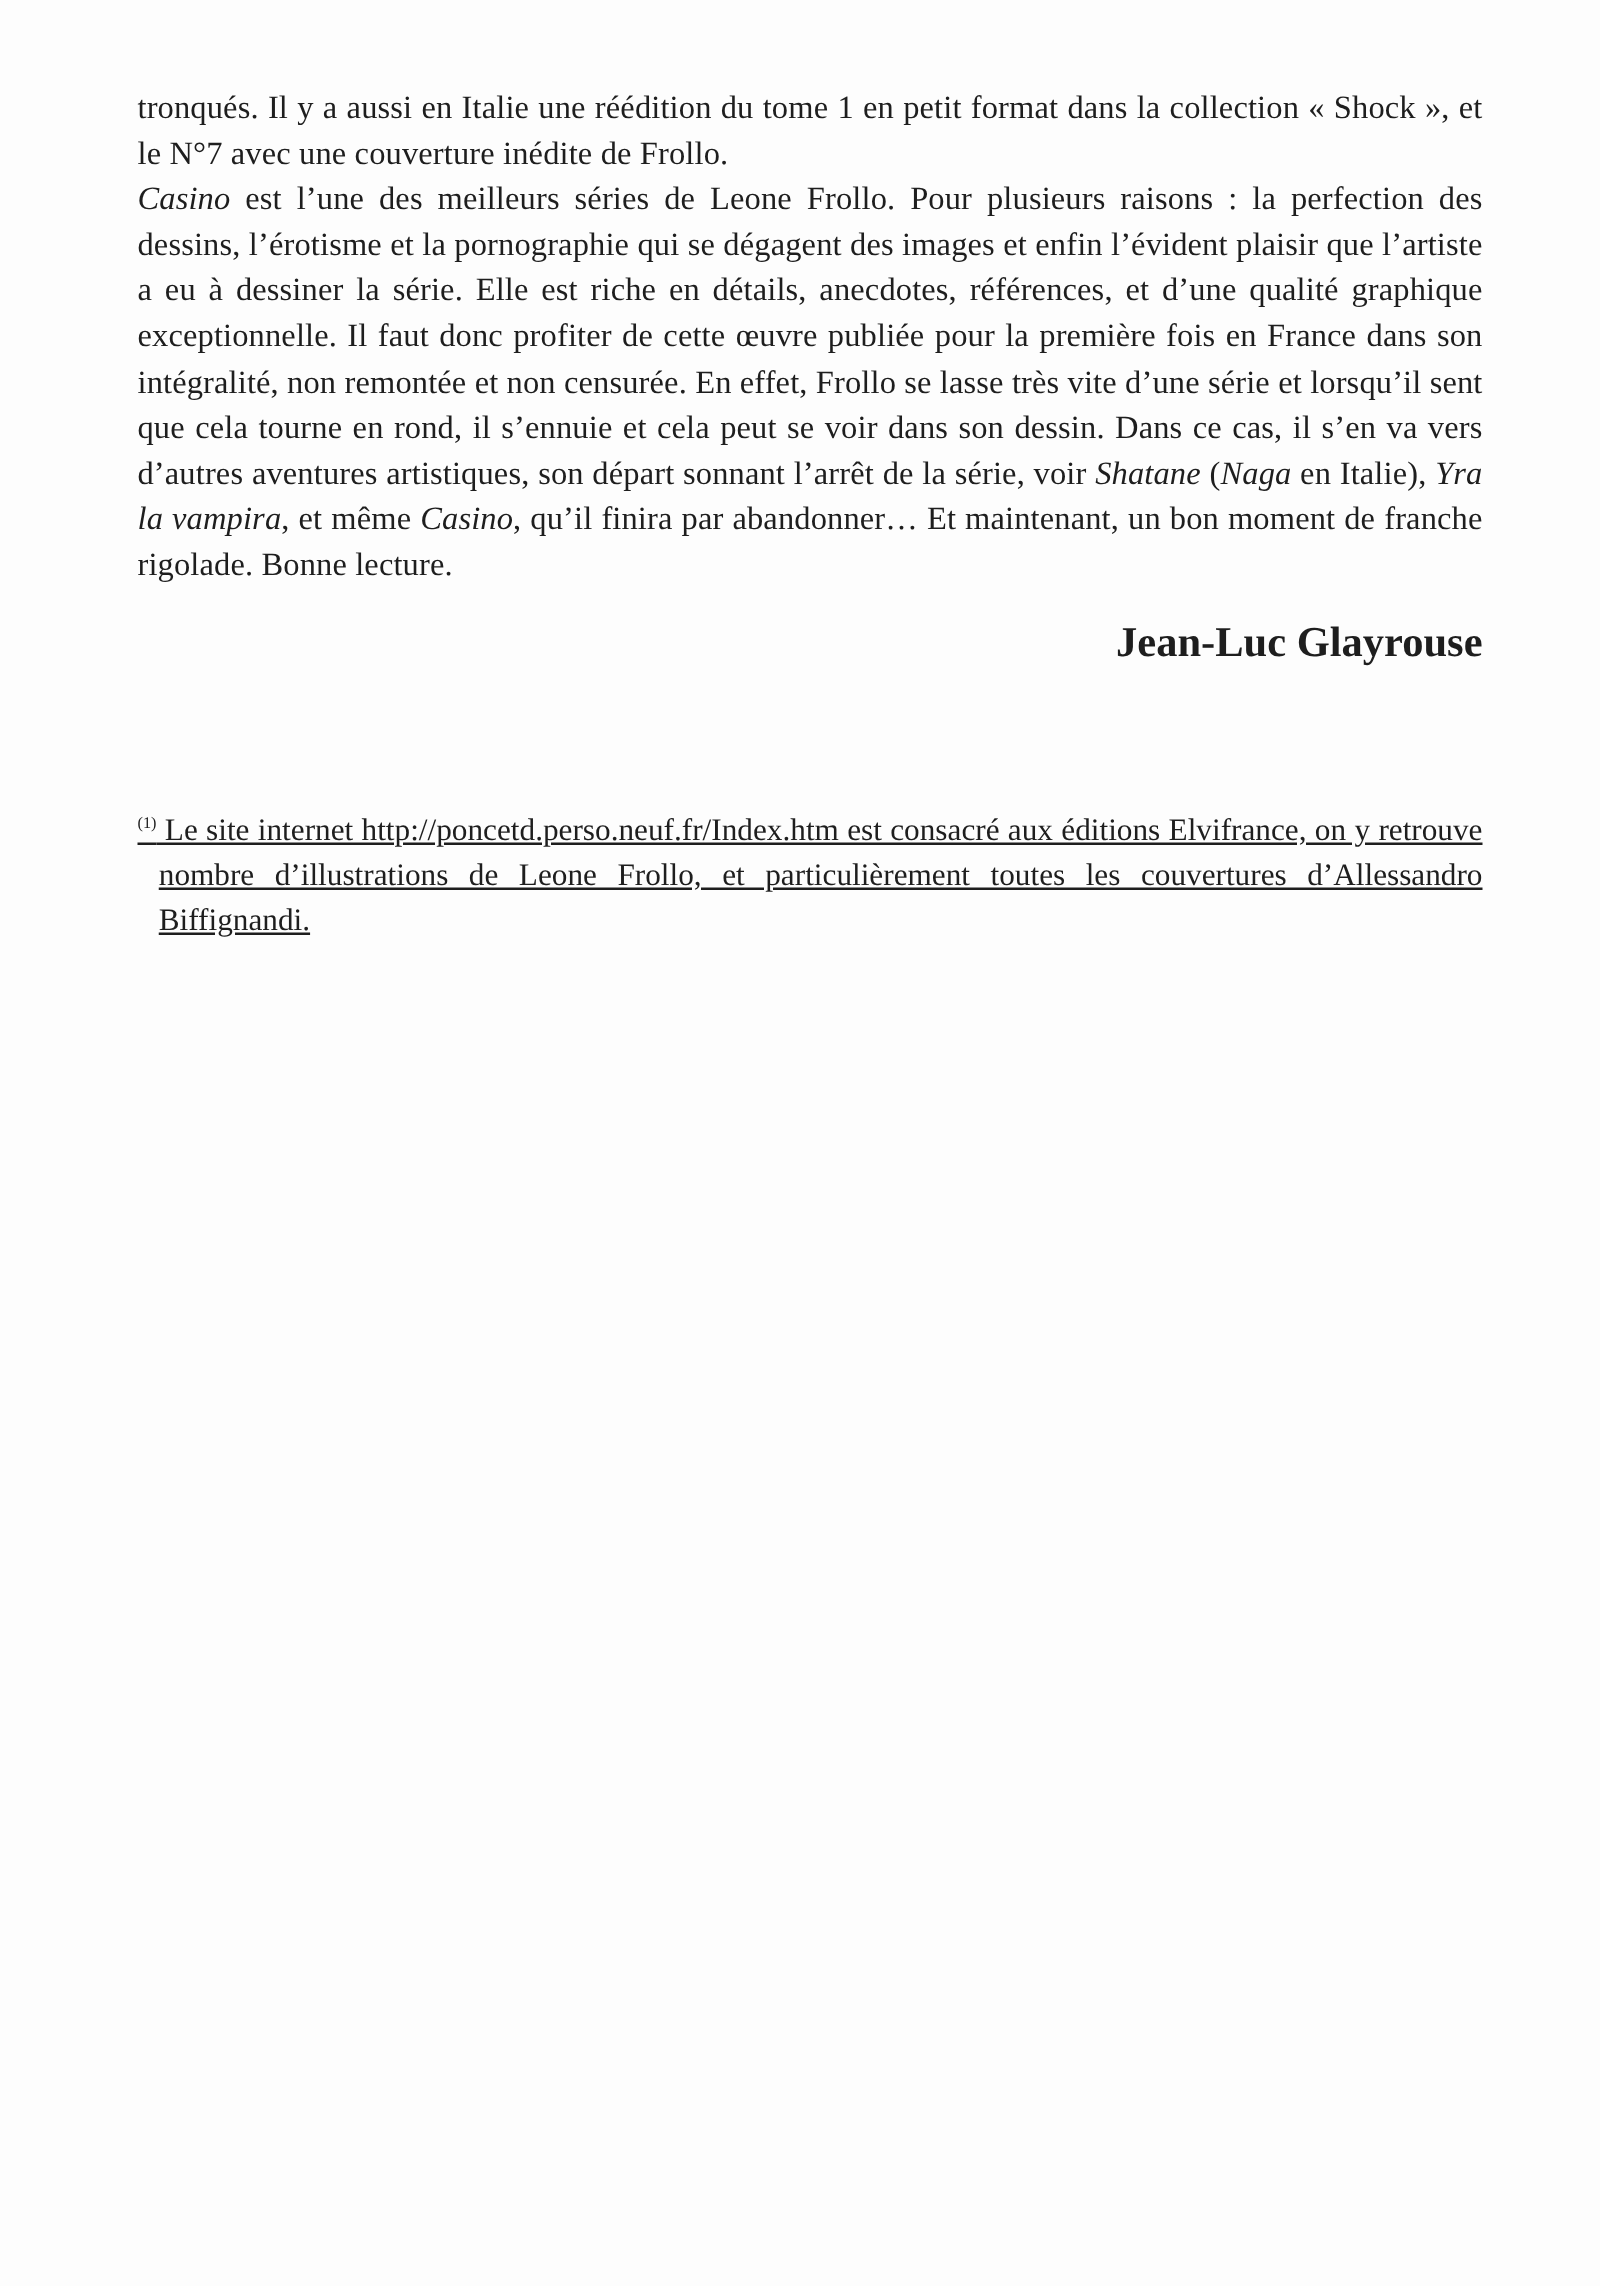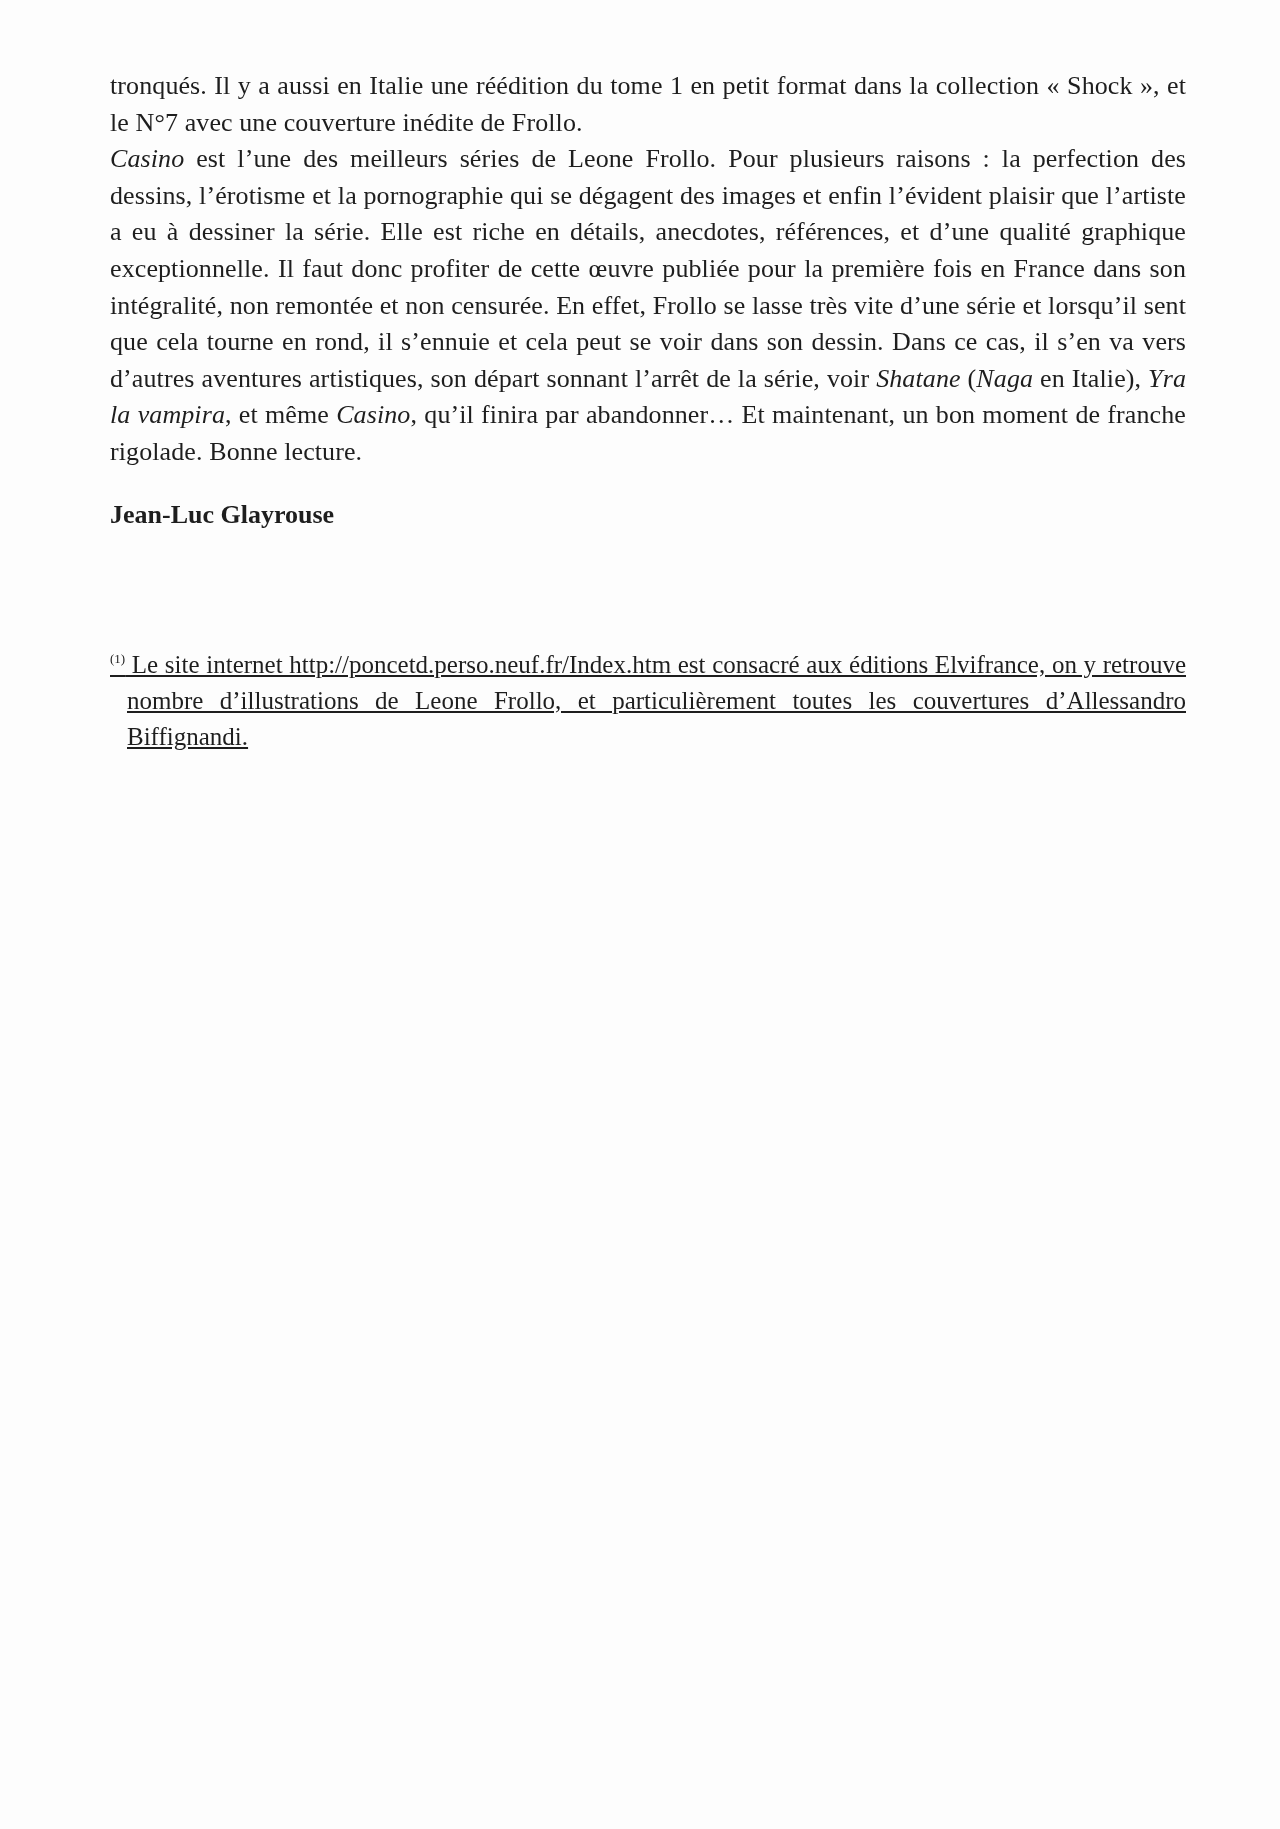--- a/index.html
+++ b/index.html
@@ -26,22 +26,23 @@
     font-size: 26px;
     line-height: 36.6px;
     text-align: justify;
     letter-spacing: 0.1px;
   }
   .body-text em {
     font-style: italic;
   }
   .signature {
     margin: 26px 0 0 0;
-    font-size: 26px;
+    font-size: 34px;
     line-height: 36.6px;
+    text-align: right;
     font-weight: bold;
   }
   .footnote {
     margin-top: 114px;
   }
   .footnote p {
     margin: 0;
     padding-left: 17px;
     text-indent: -17px;
     font-size: 25px;

